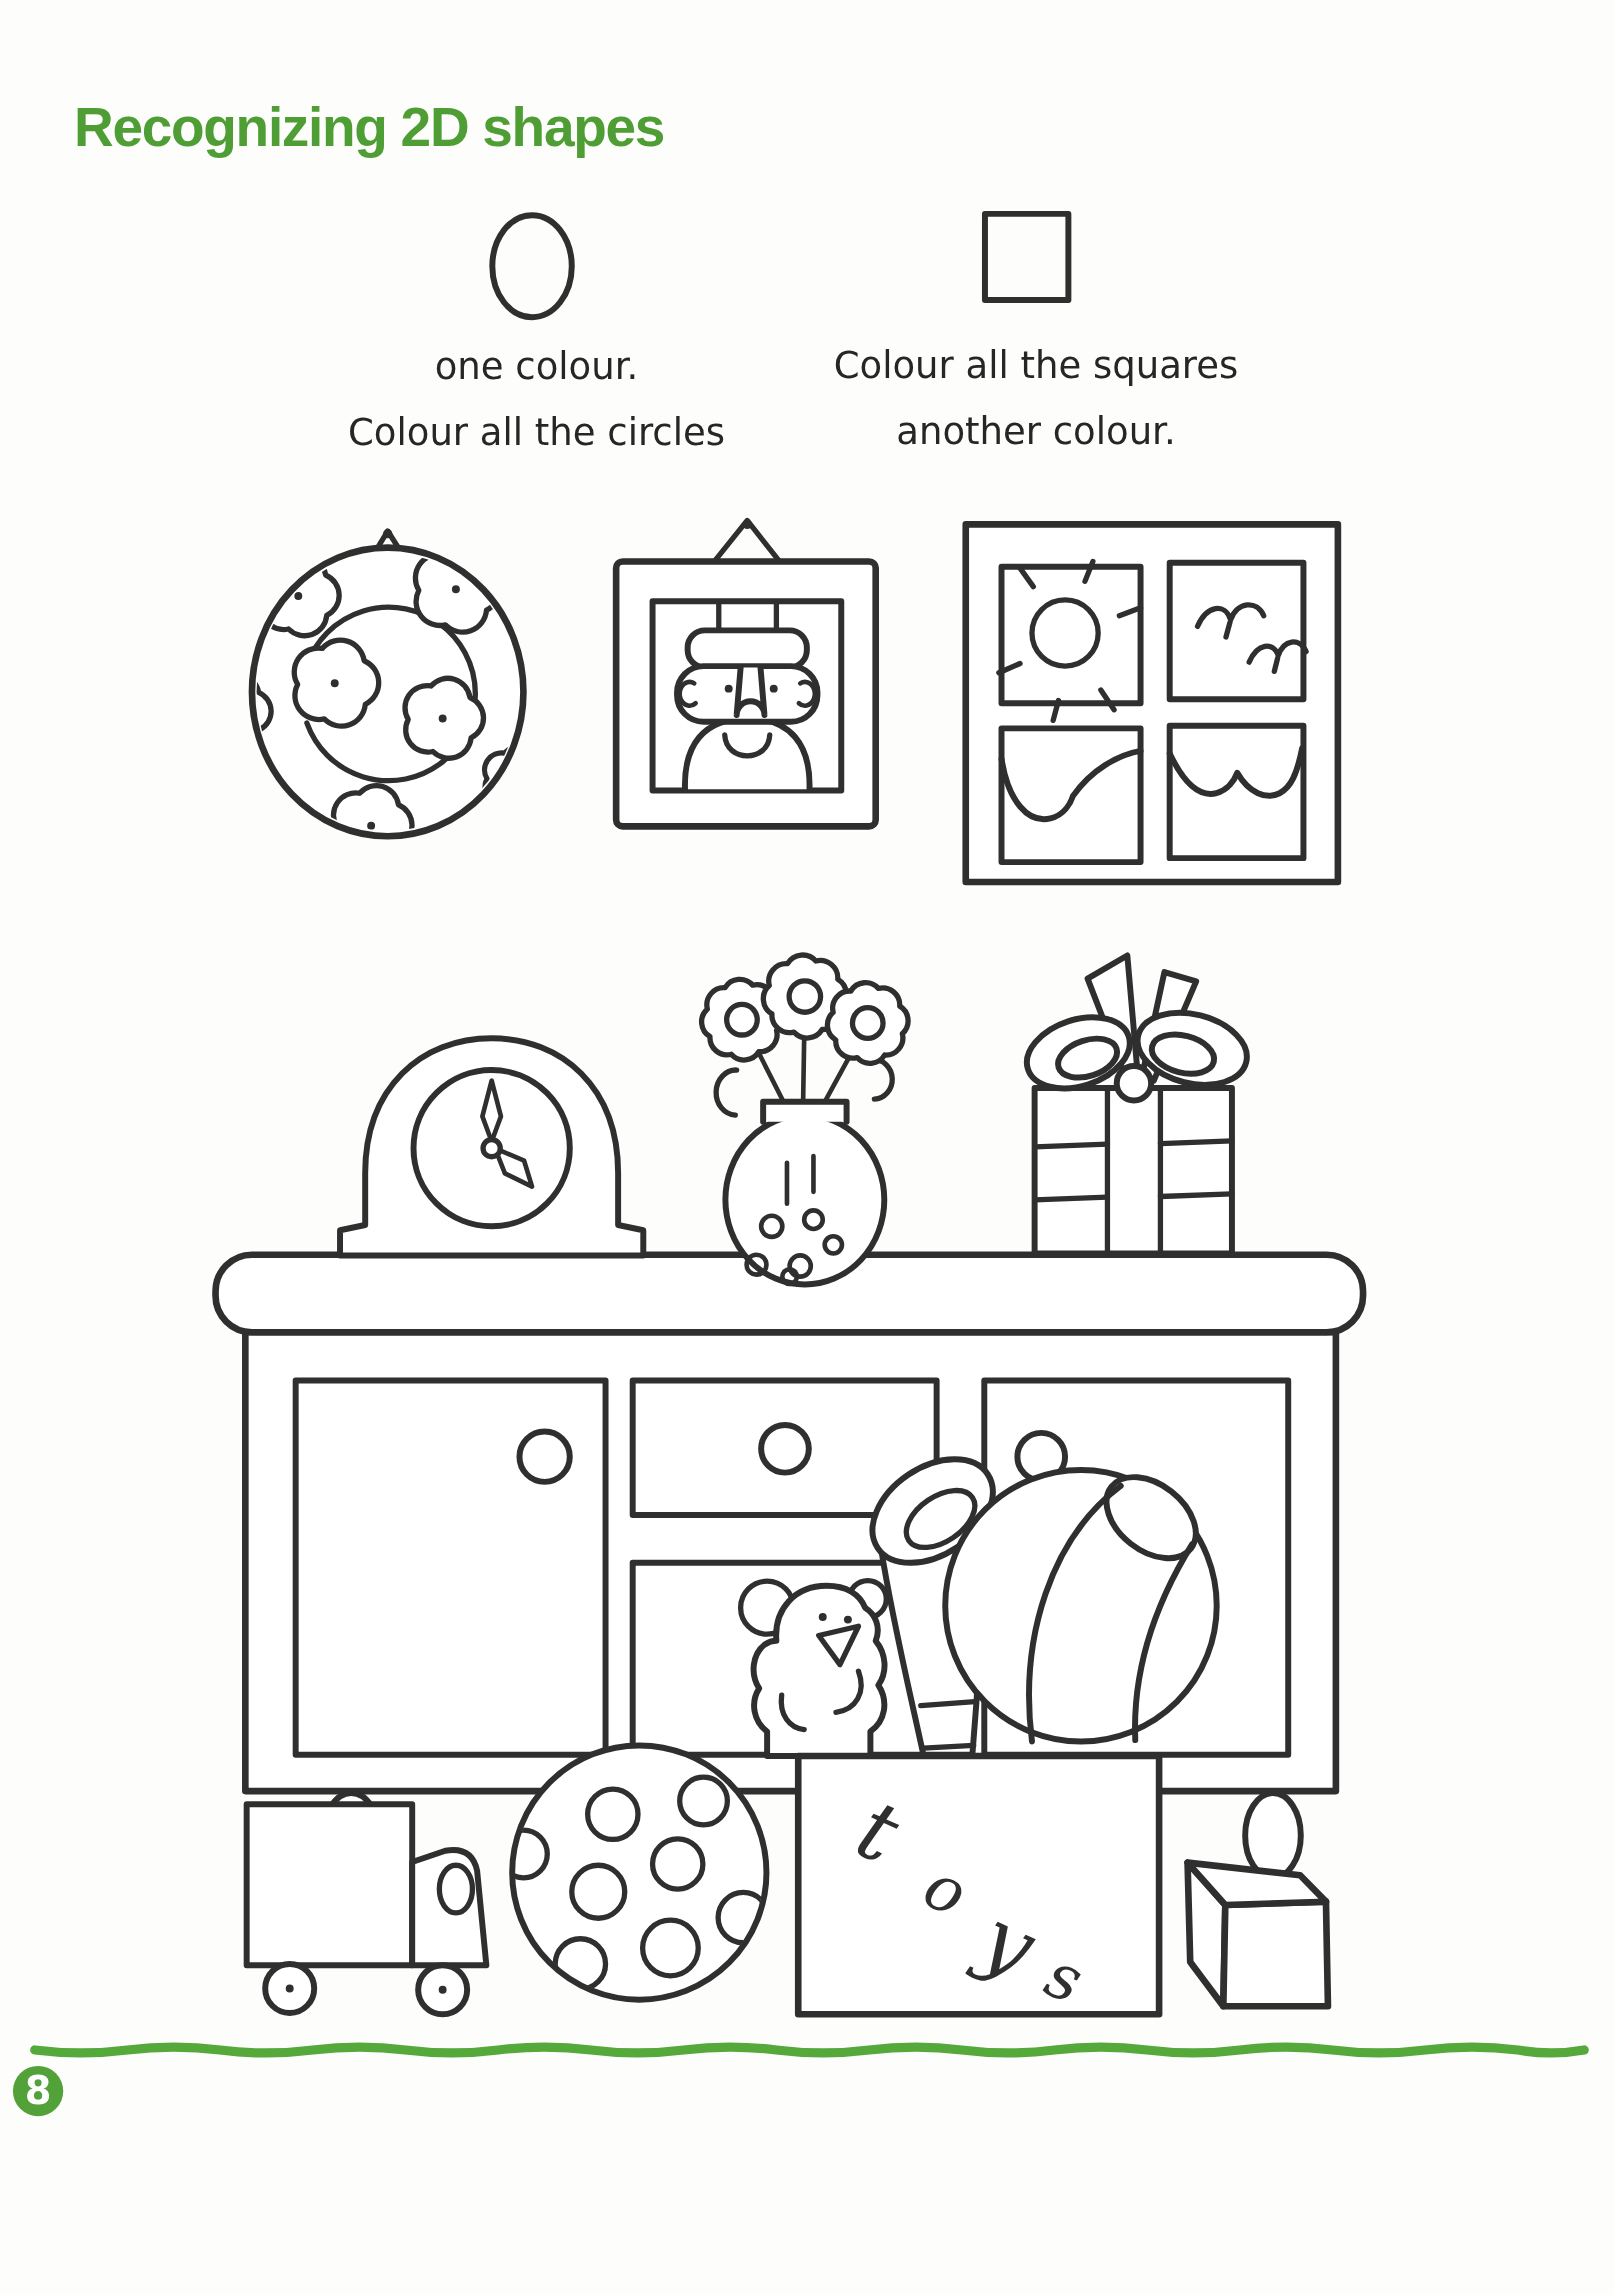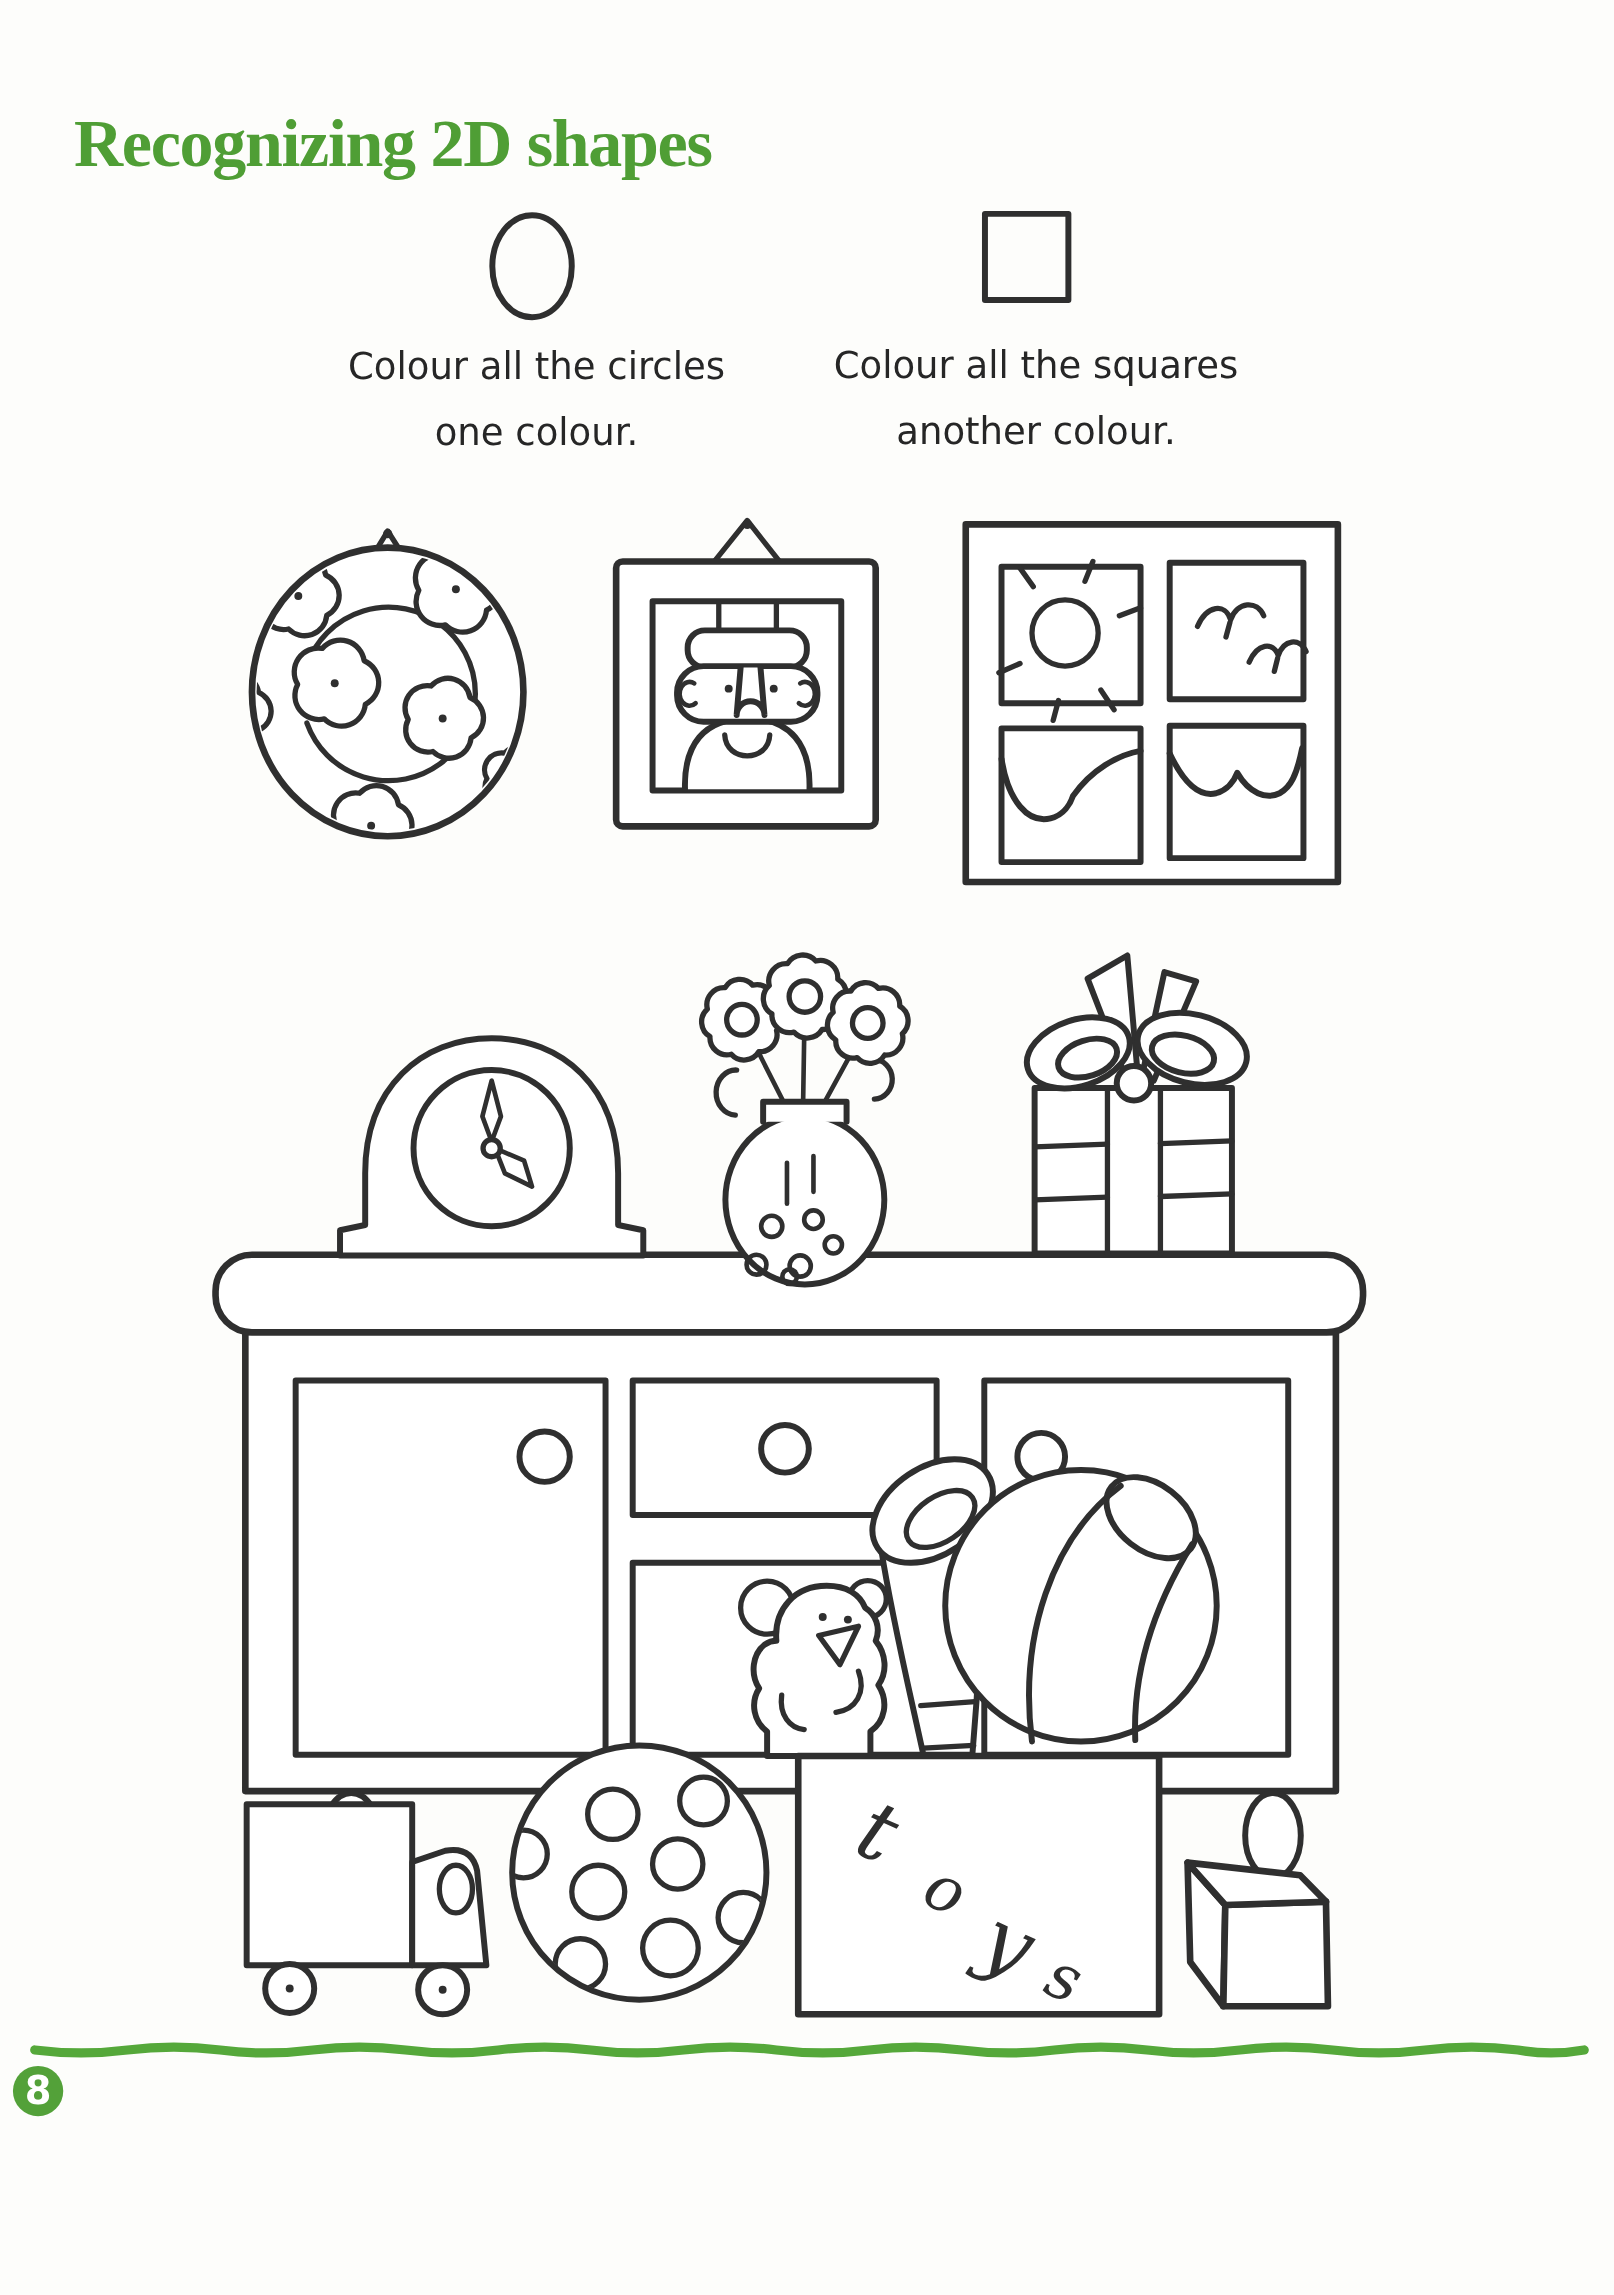--- a/index.html
+++ b/index.html
@@ -12,23 +12,23 @@
   html,body{margin:0;padding:0;background:#e8e8e8;}
   .page{
     position:relative;
     width:1615px;height:2295px;
     background:var(--paper);
     font-family:"DejaVu Sans",sans-serif;
     overflow:hidden;
   }
   .page-title{
     position:absolute;left:74px;top:58px;
-    font-size:68px;font-weight:bold;letter-spacing:-1.3px;
+    font-size:55px;font-weight:bold;letter-spacing:-1.3px;
     color:var(--accent);
-    font-family:Liberation Serif, serif;
+    font-family:Liberation Sans, sans-serif;
   }
   .instr{
     position:absolute;
     text-align:center;
     font-size:37px;line-height:66px;
     color:#262626;
     font-family:"DejaVu Sans",sans-serif;
   }
   .instr-circles{left:275px;top:334px;width:523px;}
   .instr-squares{left:768px;top:333px;width:536px;}
@@ -49,22 +49,22 @@
   .fs95{font-size:95px;}
 </style>
 </head>
 <body>
 
 <div class="page">
 
   <h1 class="page-title">Recognizing 2D shapes</h1>
 
   <div class="instr instr-circles">
+    <div>one colour.</div>
     <div>Colour all the circles</div>
-    <div>one colour.</div>
   </div>
 
   <div class="instr instr-squares">
     <div>Colour all the squares</div>
     <div>another colour.</div>
   </div>
 
   <svg id="scene" class="scene" viewBox="0 0 2438 3466">
     <defs>
       <clipPath id="plateClip">

